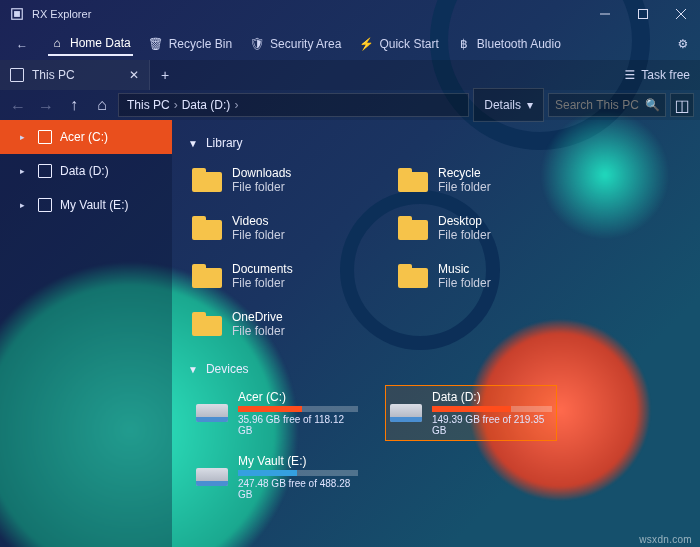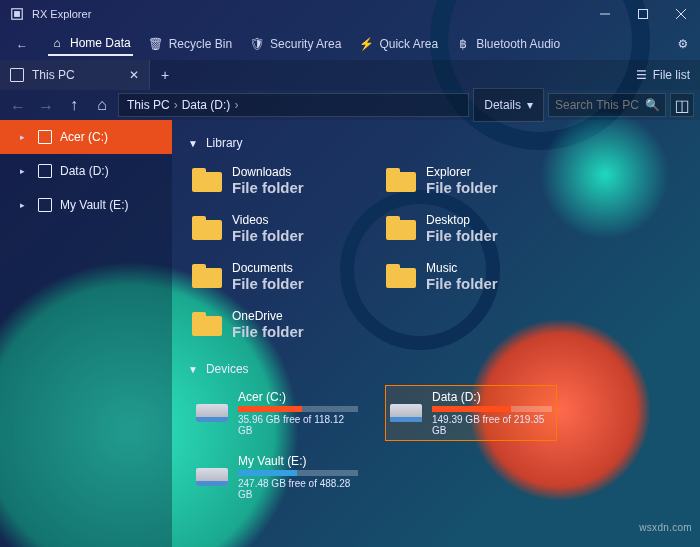--- a/index.html
+++ b/index.html
@@ -39,40 +39,40 @@
 .split-ic { width: 24px; height: 24px; display: flex; align-items: center; justify-content: center; color: #cfd5f2; border: 1px solid rgba(255,255,255,0.15); background: rgba(0,0,0,0.25); }
 .body { flex: 1; display: flex; z-index: 2; position: relative; }
 .sidebar { width: 172px; background: rgba(10,16,48,0.35); display: flex; flex-direction: column; }
 .side-item { height: 34px; display: flex; align-items: center; gap: 8px; padding: 0 10px 0 20px; color: #e8ebff; font-size: 12px; }
 .side-item.sel { background: #e94f1d; color: #fff; }
 .expand { width: 10px; font-size: 9px; color: #cfd5f2; }
 .side-ic { width: 14px; height: 14px; border: 1.3px solid currentColor; border-radius: 1px; }
 .content { flex: 1; padding: 10px 16px; overflow: auto; color: #e8ebff; }
 .section-hdr { display: flex; align-items: center; gap: 8px; font-size: 12px; color: #e8ebff; margin: 6px 0 10px; }
 .section-hdr .chev { font-size: 10px; }
-.grid { display: grid; grid-template-columns: 170px 170px; gap: 8px 24px; margin-left: 4px; }
+.grid { display: grid; grid-template-columns: 170px 170px; gap: 8px 36px; margin-left: 4px; }
 .folder { display: flex; align-items: center; gap: 10px; height: 40px; }
 .folder-ic { width: 30px; height: 24px; position: relative; }
 .folder-ic::before { content: ""; position: absolute; width: 30px; height: 20px; bottom: 0; background: #f6c34a; border-radius: 2px; }
 .folder-ic::after { content: ""; position: absolute; width: 14px; height: 6px; top: 0; left: 0; background: #f6c34a; border-radius: 2px 2px 0 0; }
 .folder-txt { display: flex; flex-direction: column; }
 .fname { font-size: 12px; color: #fff; }
-.fsub { font-size: 15px; color: #c9cedf; font-weight: bold; }
+.fsub { font-size: 12px; color: #c9cedf; }
 .devgrid { display: grid; grid-template-columns: 170px 170px; gap: 10px 24px; margin-left: 4px; }
 .drive { display: flex; align-items: center; gap: 10px; padding: 4px; }
 .drive.sel { outline: 1px solid #ff7a00; background: rgba(255,122,0,0.12); }
 .drive-ic { width: 32px; height: 18px; background: linear-gradient(#d9dde6,#a8adba); border-radius: 2px; display: flex; align-items: flex-end; }
 .drive-ic::after { content: ""; width: 32px; height: 5px; background: #4a8ed1; border-radius: 0 0 2px 2px; }
 .drive-txt { display: flex; flex-direction: column; flex: 1; }
 .dname { font-size: 12px; color: #fff; }
 .bar { width: 120px; height: 6px; background: rgba(255,255,255,0.25); margin: 2px 0; }
 .bar-fill { height: 100%; background: #ff4d1c; }
 .bar-fill.ok { background: #35a0e0; }
 .dsub { font-size: 10px; color: #dfe4ff; }
-.watermark { position: absolute; bottom: 14px; right: 8px; font-size: 10px; color: rgba(255,255,255,0.55); z-index: 6; letter-spacing: .3px; }
+.watermark { position: absolute; bottom: 2px; right: 8px; font-size: 10px; color: rgba(255,255,255,0.55); z-index: 6; letter-spacing: .3px; }
 </style>
 </head>
 <body>
 
 <div class="window">
   <div class="bg-shapes">
     <div class="ring"></div>
       <div class="ring2"></div>
     <div class="blob b1"></div>
       <div class="blob b2"></div>
@@ -116,39 +116,39 @@
     <div class="tool-btn">
         <span class="tool-ic">🗑</span>
         <span>Recycle Bin</span>
       </div>
     <div class="tool-btn">
         <span class="tool-ic">🛡</span>
         <span>Security Area</span>
       </div>
     <div class="tool-btn">
         <span class="tool-ic">⚡</span>
-        <span>Quick Area</span>
+        <span>Quick Start</span>
       </div>
     <div class="tool-btn">
         <span class="tool-ic">฿</span>
         <span>Bluetooth Audio</span>
       </div>
     <div class="tool-ic settings-ic">⚙</div>
   </div>
 
   <div class="tabbar">
     <div class="tab">
       <span class="side-ic"></span>
       <span>This PC</span>
       <span class="close">✕</span>
     </div>
     <div class="tabadd">+</div>
     <div class="tasklist">
       <span>☰</span>
-      <span>File list</span>
+      <span>Task free</span>
     </div>
   </div>
 
   <div class="addrbar">
     <div class="nav-ic dis">←</div>
     <div class="nav-ic dis">→</div>
     <div class="nav-ic">↑</div>
     <div class="nav-ic">⌂</div>
     <div class="breadcrumb">
       <span>This PC</span>
@@ -194,21 +194,21 @@
           <div class="folder">
             <div class="folder-ic"></div>
             <div class="folder-txt">
               <span class="fname">Downloads</span>
               <span class="fsub">File folder</span>
             </div>
           </div>
           <div class="folder">
             <div class="folder-ic"></div>
             <div class="folder-txt">
-              <span class="fname">Explorer</span>
+              <span class="fname">Recycle</span>
               <span class="fsub">File folder</span>
             </div>
           </div>
           <div class="folder">
             <div class="folder-ic"></div>
             <div class="folder-txt">
               <span class="fname">Videos</span>
               <span class="fsub">File folder</span>
             </div>
           </div>

